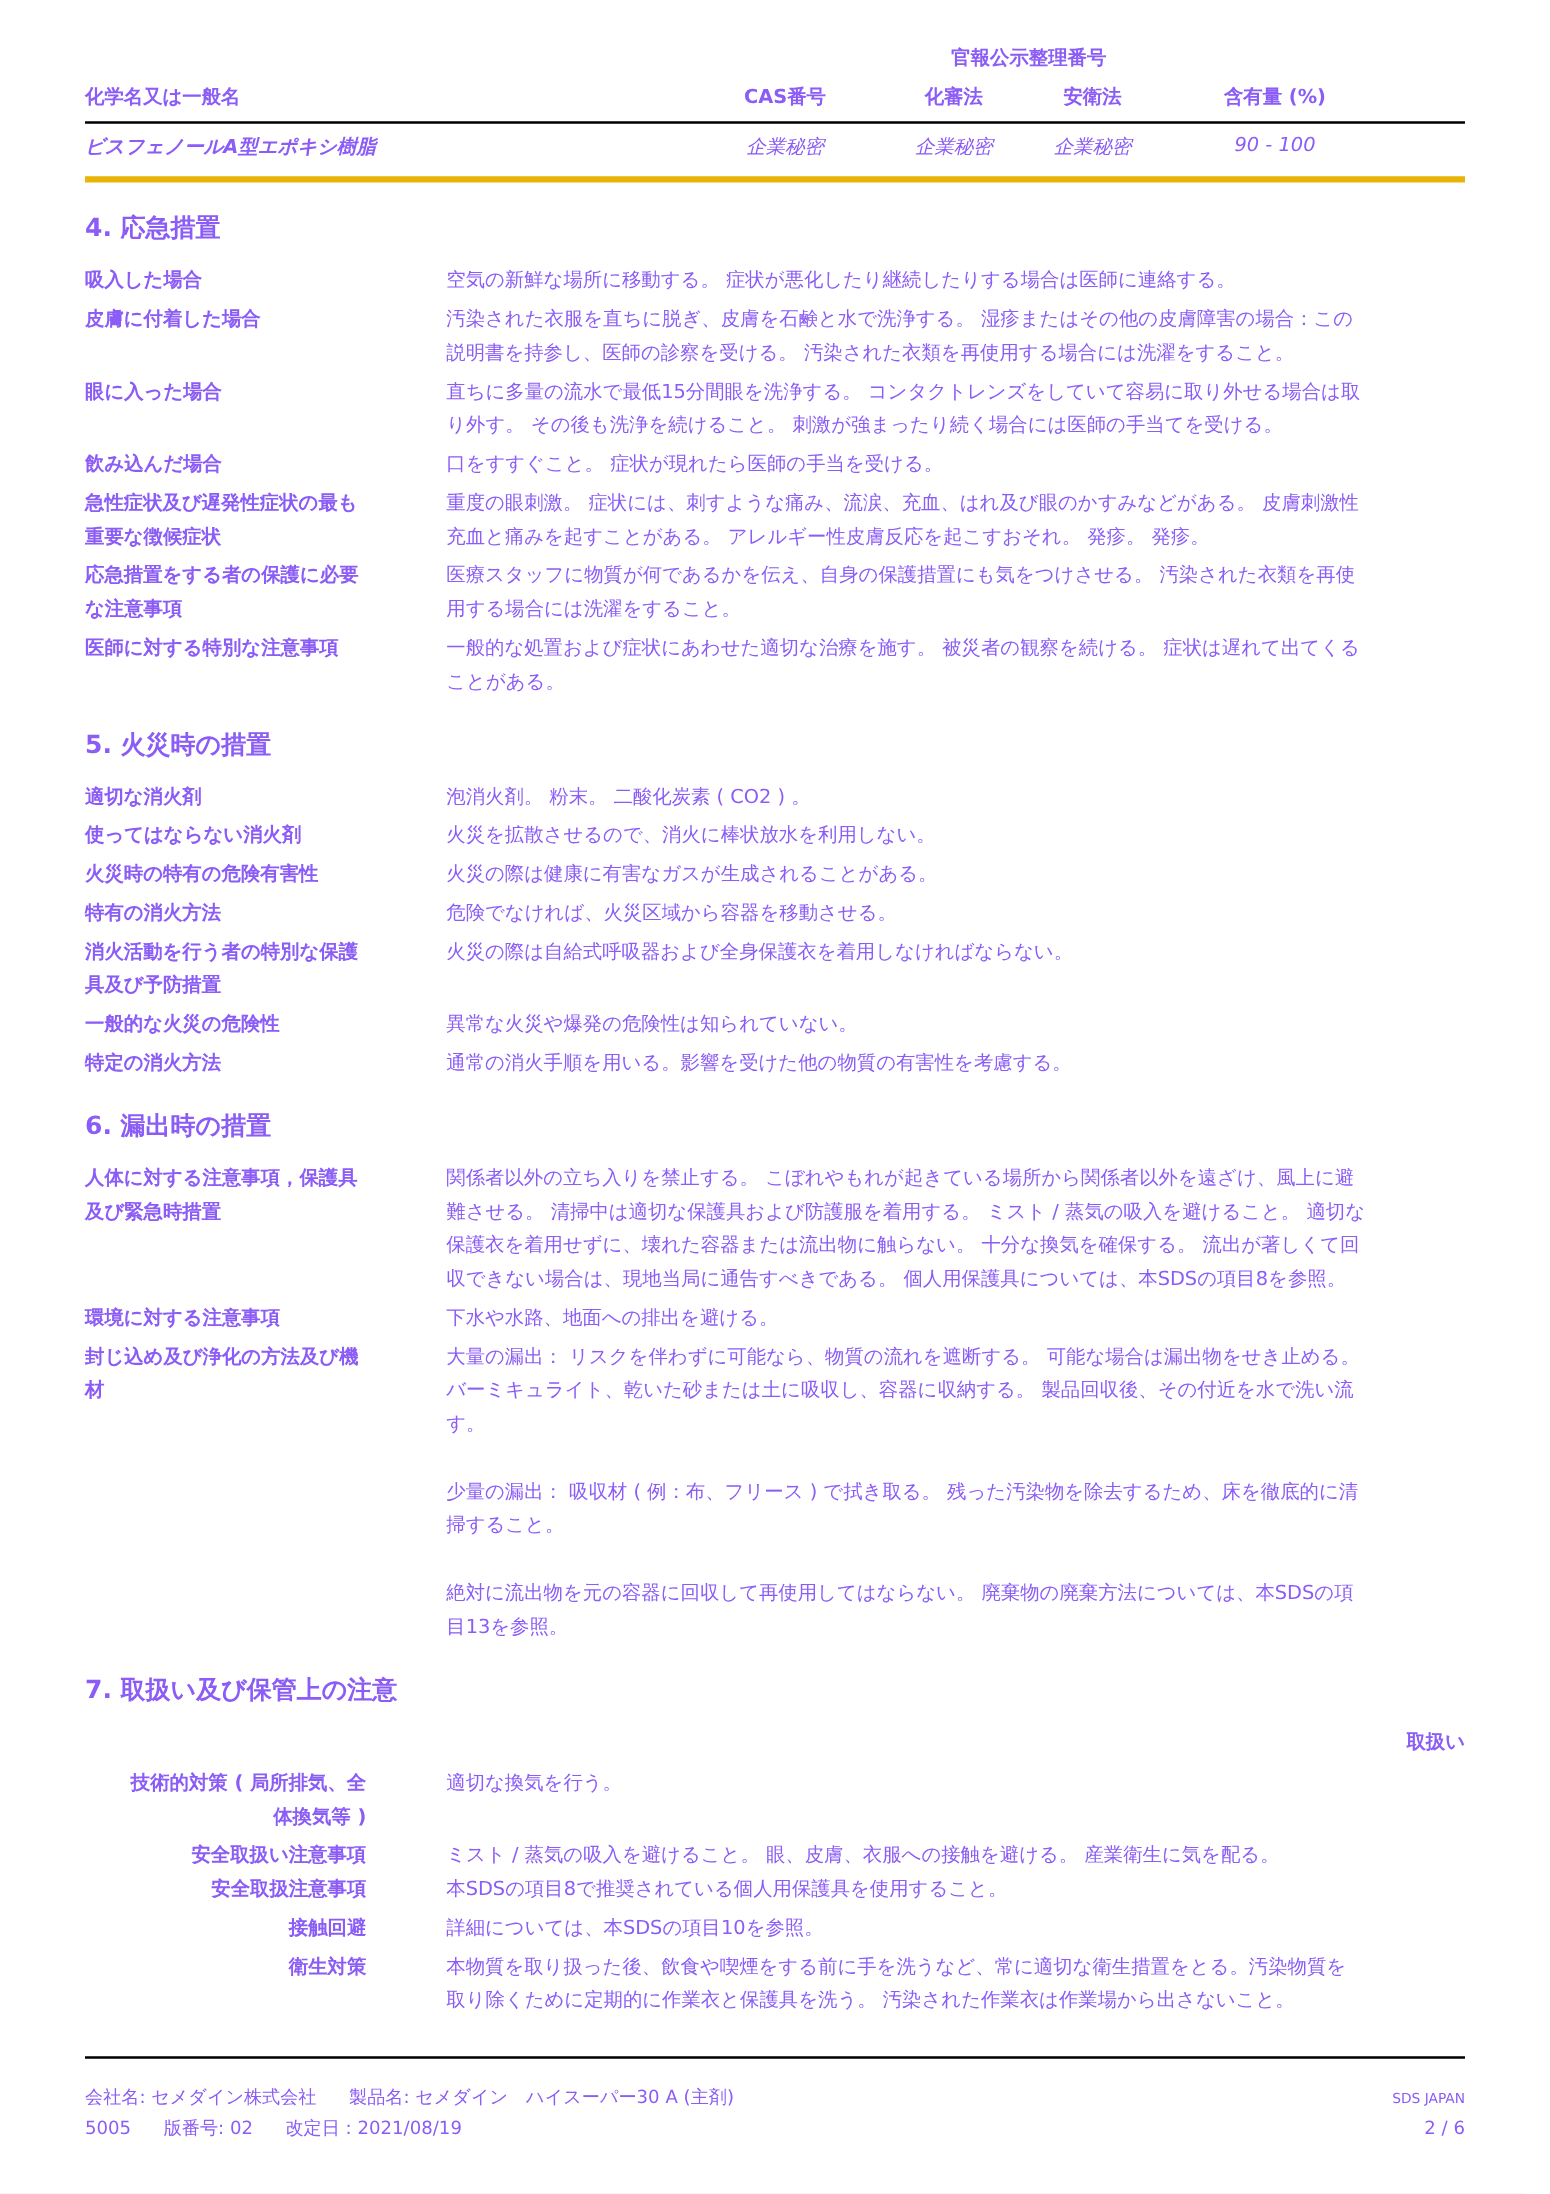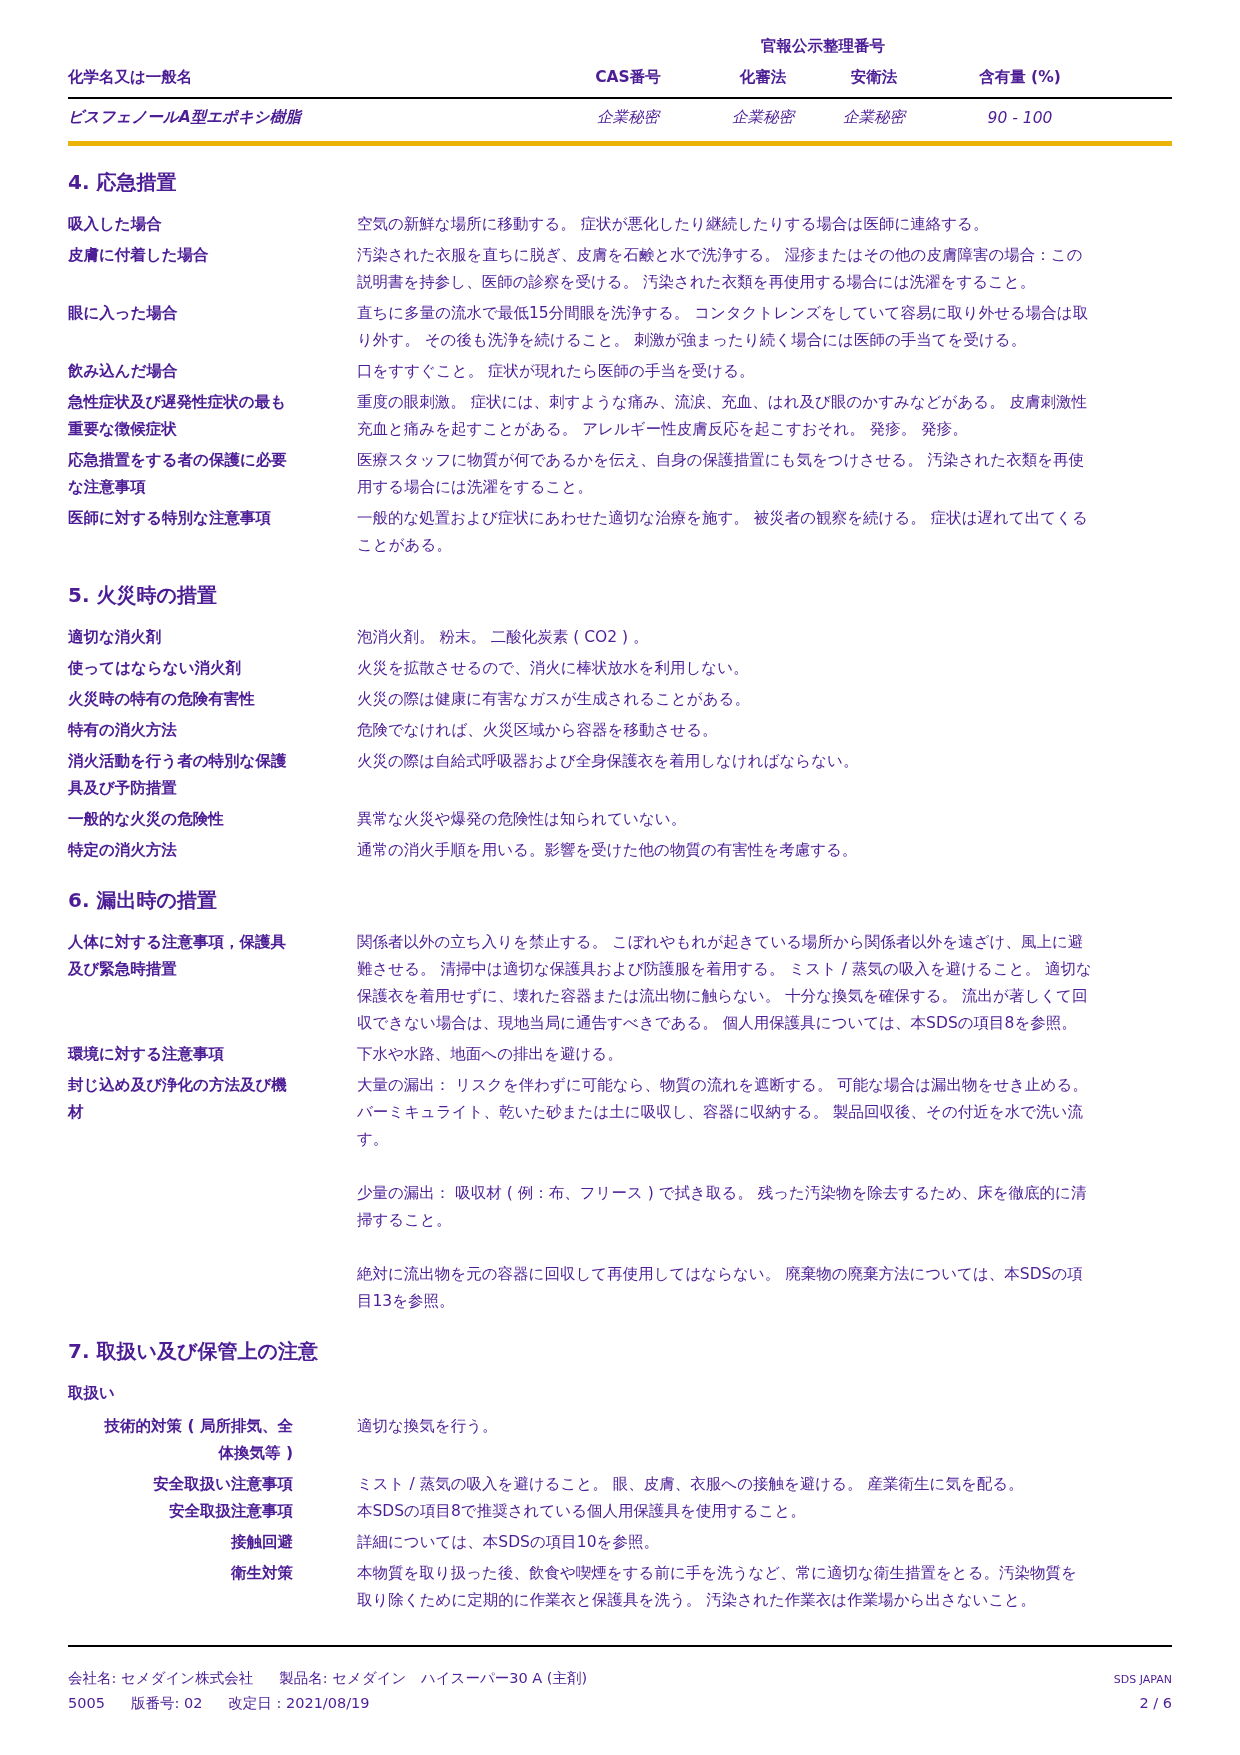--- a/index.html
+++ b/index.html
@@ -2,32 +2,32 @@
 <html lang="ja"><head>
 <meta charset="utf-8">
 <style>
   html, body { margin: 0; padding: 0; background: #e8e8e8; }
   .page {
     position: relative;
     width: 1240px;
     height: 1755px;
     margin: 0 auto;
     background: #ffffff;
-    color: #4c1d95;
+    color: #8b5cf6;
     font-family: "DejaVu Sans", sans-serif;
     overflow: hidden;
   }
   .content { padding: 36px 68px 0 68px; }
 
   
   .comp-table { margin-bottom: 4px; }
   .gazette-row { display: flex; margin-bottom: 10px; }
   .gazette-spacer { width: 640px; flex-shrink: 0; }
   .gazette-title { width: 230px; text-align: center; font-weight: bold; font-size: 15.5px; }
-  .t-row { display: flex; align-items: center; }
+  .t-row { display: flex; align-items: flex-start; }
   .t-head { font-weight: bold; padding-bottom: 9px; border-bottom: 2px solid #000; }
   .t-data { padding: 8px 0 13px 0; border-bottom: 5px solid #eab308; font-style: italic; }
   .t-row .c-name { flex: 1 1 auto; text-align: left; font-size: 15.5px; }
   .t-data .c-name { font-weight: bold; }
   .t-row .c-cas { width: 160px; flex-shrink: 0; text-align: center; font-size: 15.5px; }
   .t-row .c-kashin { width: 110px; flex-shrink: 0; text-align: center; font-size: 15.5px; }
   .t-row .c-anei { width: 112px; flex-shrink: 0; text-align: center; font-size: 15.5px; }
   .t-row .c-content { width: 180px; flex-shrink: 0; text-align: center; font-size: 15.5px; }
   .t-row .c-pad { width: 62px; flex-shrink: 0; }
 
@@ -37,21 +37,21 @@
   .row.tight { margin-bottom: 0; }
   * { box-sizing: border-box; }
   .label {
     width: 269px; flex-shrink: 0; padding-right: 44px;
     font-weight: bold; font-size: 15.5px; line-height: 27px;
   }
   .indent .label { padding-left: 32px; text-align: right; }
   .value { width: 735px; font-size: 15.5px; line-height: 27px; margin-left: 20px; }
   .value p { margin: 0 0 27px 0; }
   .value p:last-child { margin-bottom: 0; }
-  .subheading { font-weight: bold; font-size: 15.5px; line-height: 27px; margin: 2px 0 6px 0; }
+  .subheading { font-weight: bold; font-size: 15.5px; line-height: 27px; margin: 2px 0 6px 0; text-align: right; }
 
   
   .footer {
     position: absolute; left: 68px; right: 68px; top: 1645px;
     border-top: 2px solid #000; padding-top: 19px;
   }
   .footer-line { display: flex; justify-content: space-between; align-items: baseline; }
   .footer-left { display: flex; gap: 26px; font-size: 14.5px; line-height: 25px; }
   .footer-right-small { font-size: 11px; }
   .footer-right-page { font-size: 14.5px; }

